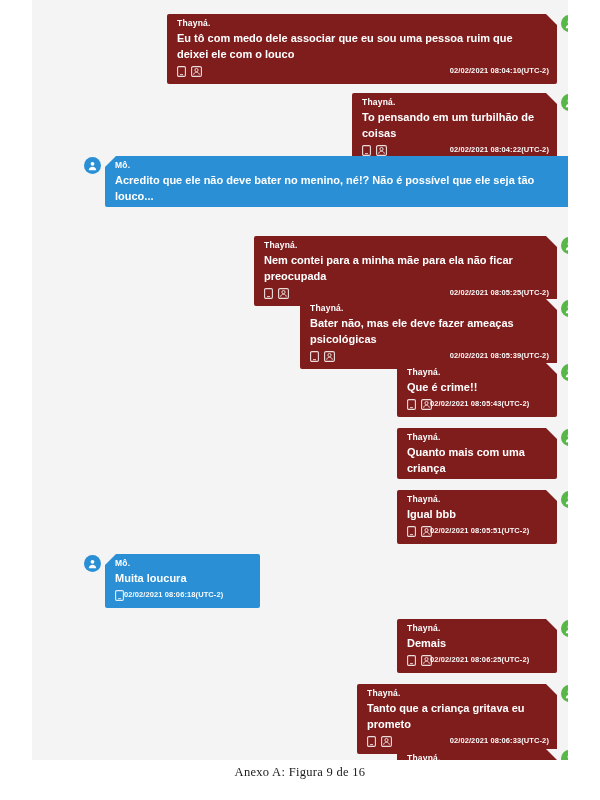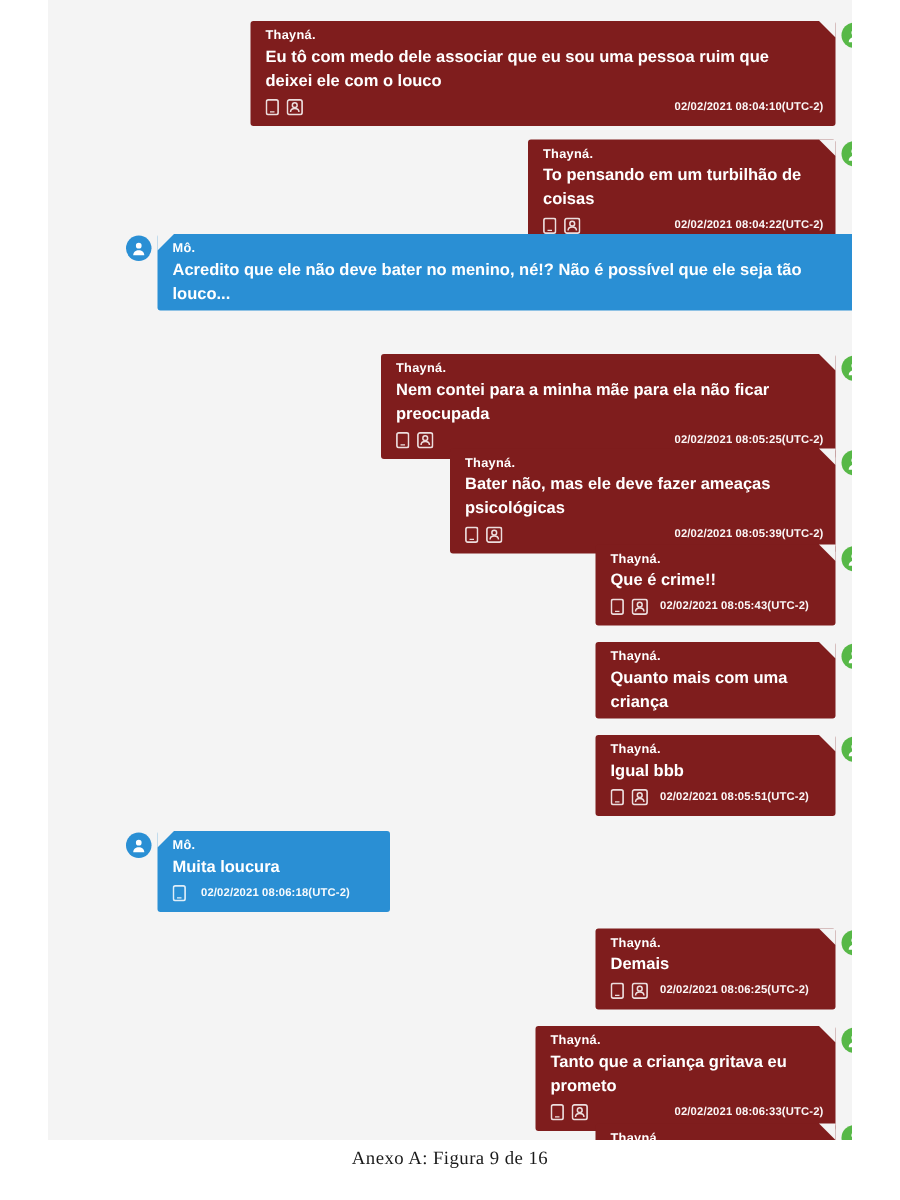--- a/index.html
+++ b/index.html
@@ -92,21 +92,21 @@
   }
   .footer .time {
     font-size: 7.5px;
     font-weight: bold;
     letter-spacing: 0.1px;
     white-space: nowrap;
     color: #ffffff;
     opacity: 0.97;
   }
   .footer.spread .time { margin-left: auto; padding-left: 14px; }
-  .footer.inline .time { margin-left: 10px; }
+  .footer.inline .time { }
 
   .ic {
     width: 9px;
     height: 11px;
     display: inline-block;
     opacity: 0.85;
   }
   .ic svg { display: block; }
 
   .avatar {

